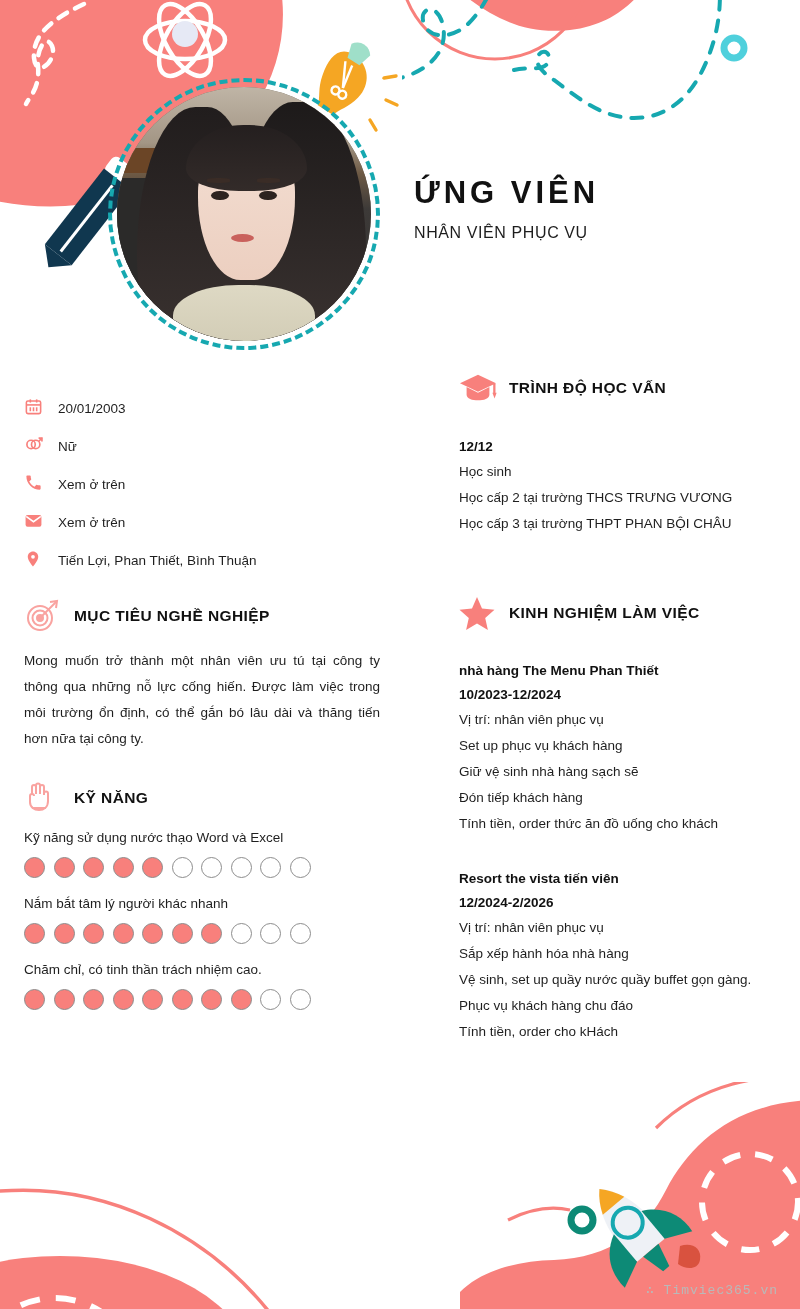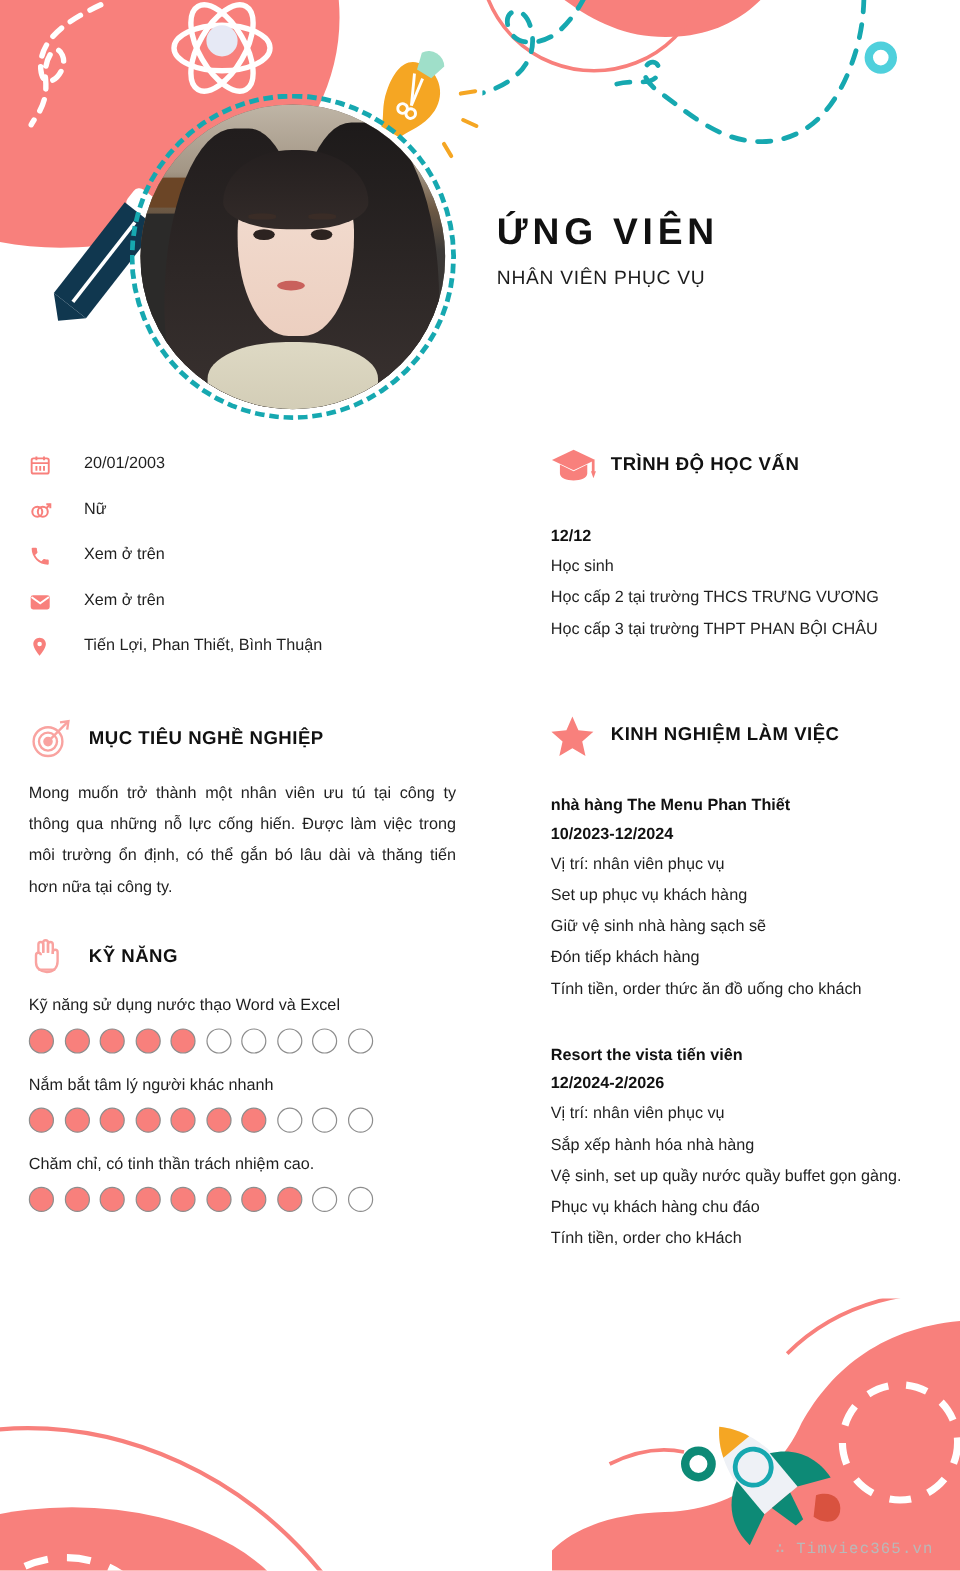--- a/index.html
+++ b/index.html
@@ -102,23 +102,22 @@
     font-size: 16px; color: #1d1d1d; margin-top: 14px;
     letter-spacing: 0.6px;
   }
 
   
   .col-left  { position: absolute; left: 24px;  top: 378px; width: 356px; }
   .col-right { position: absolute; left: 414px; top: 368px; width: 366px; margin-left: 45px; }
 
   
   .contact-row {
-    display: flex; align-items: flex-start;
+    display: flex; align-items: flex-end;
     height: 38px;
-    gap: 12px;
   }
   .contact-ico {
     width: 34px; min-width: 34px;
     display: flex; align-items: center; justify-content: flex-start;
     color: #f8807c;
   }
   .contact-txt { font-size: 13.5px; color: #1f1f1f; }
 
   
   .sec { margin-top: 30px; }

